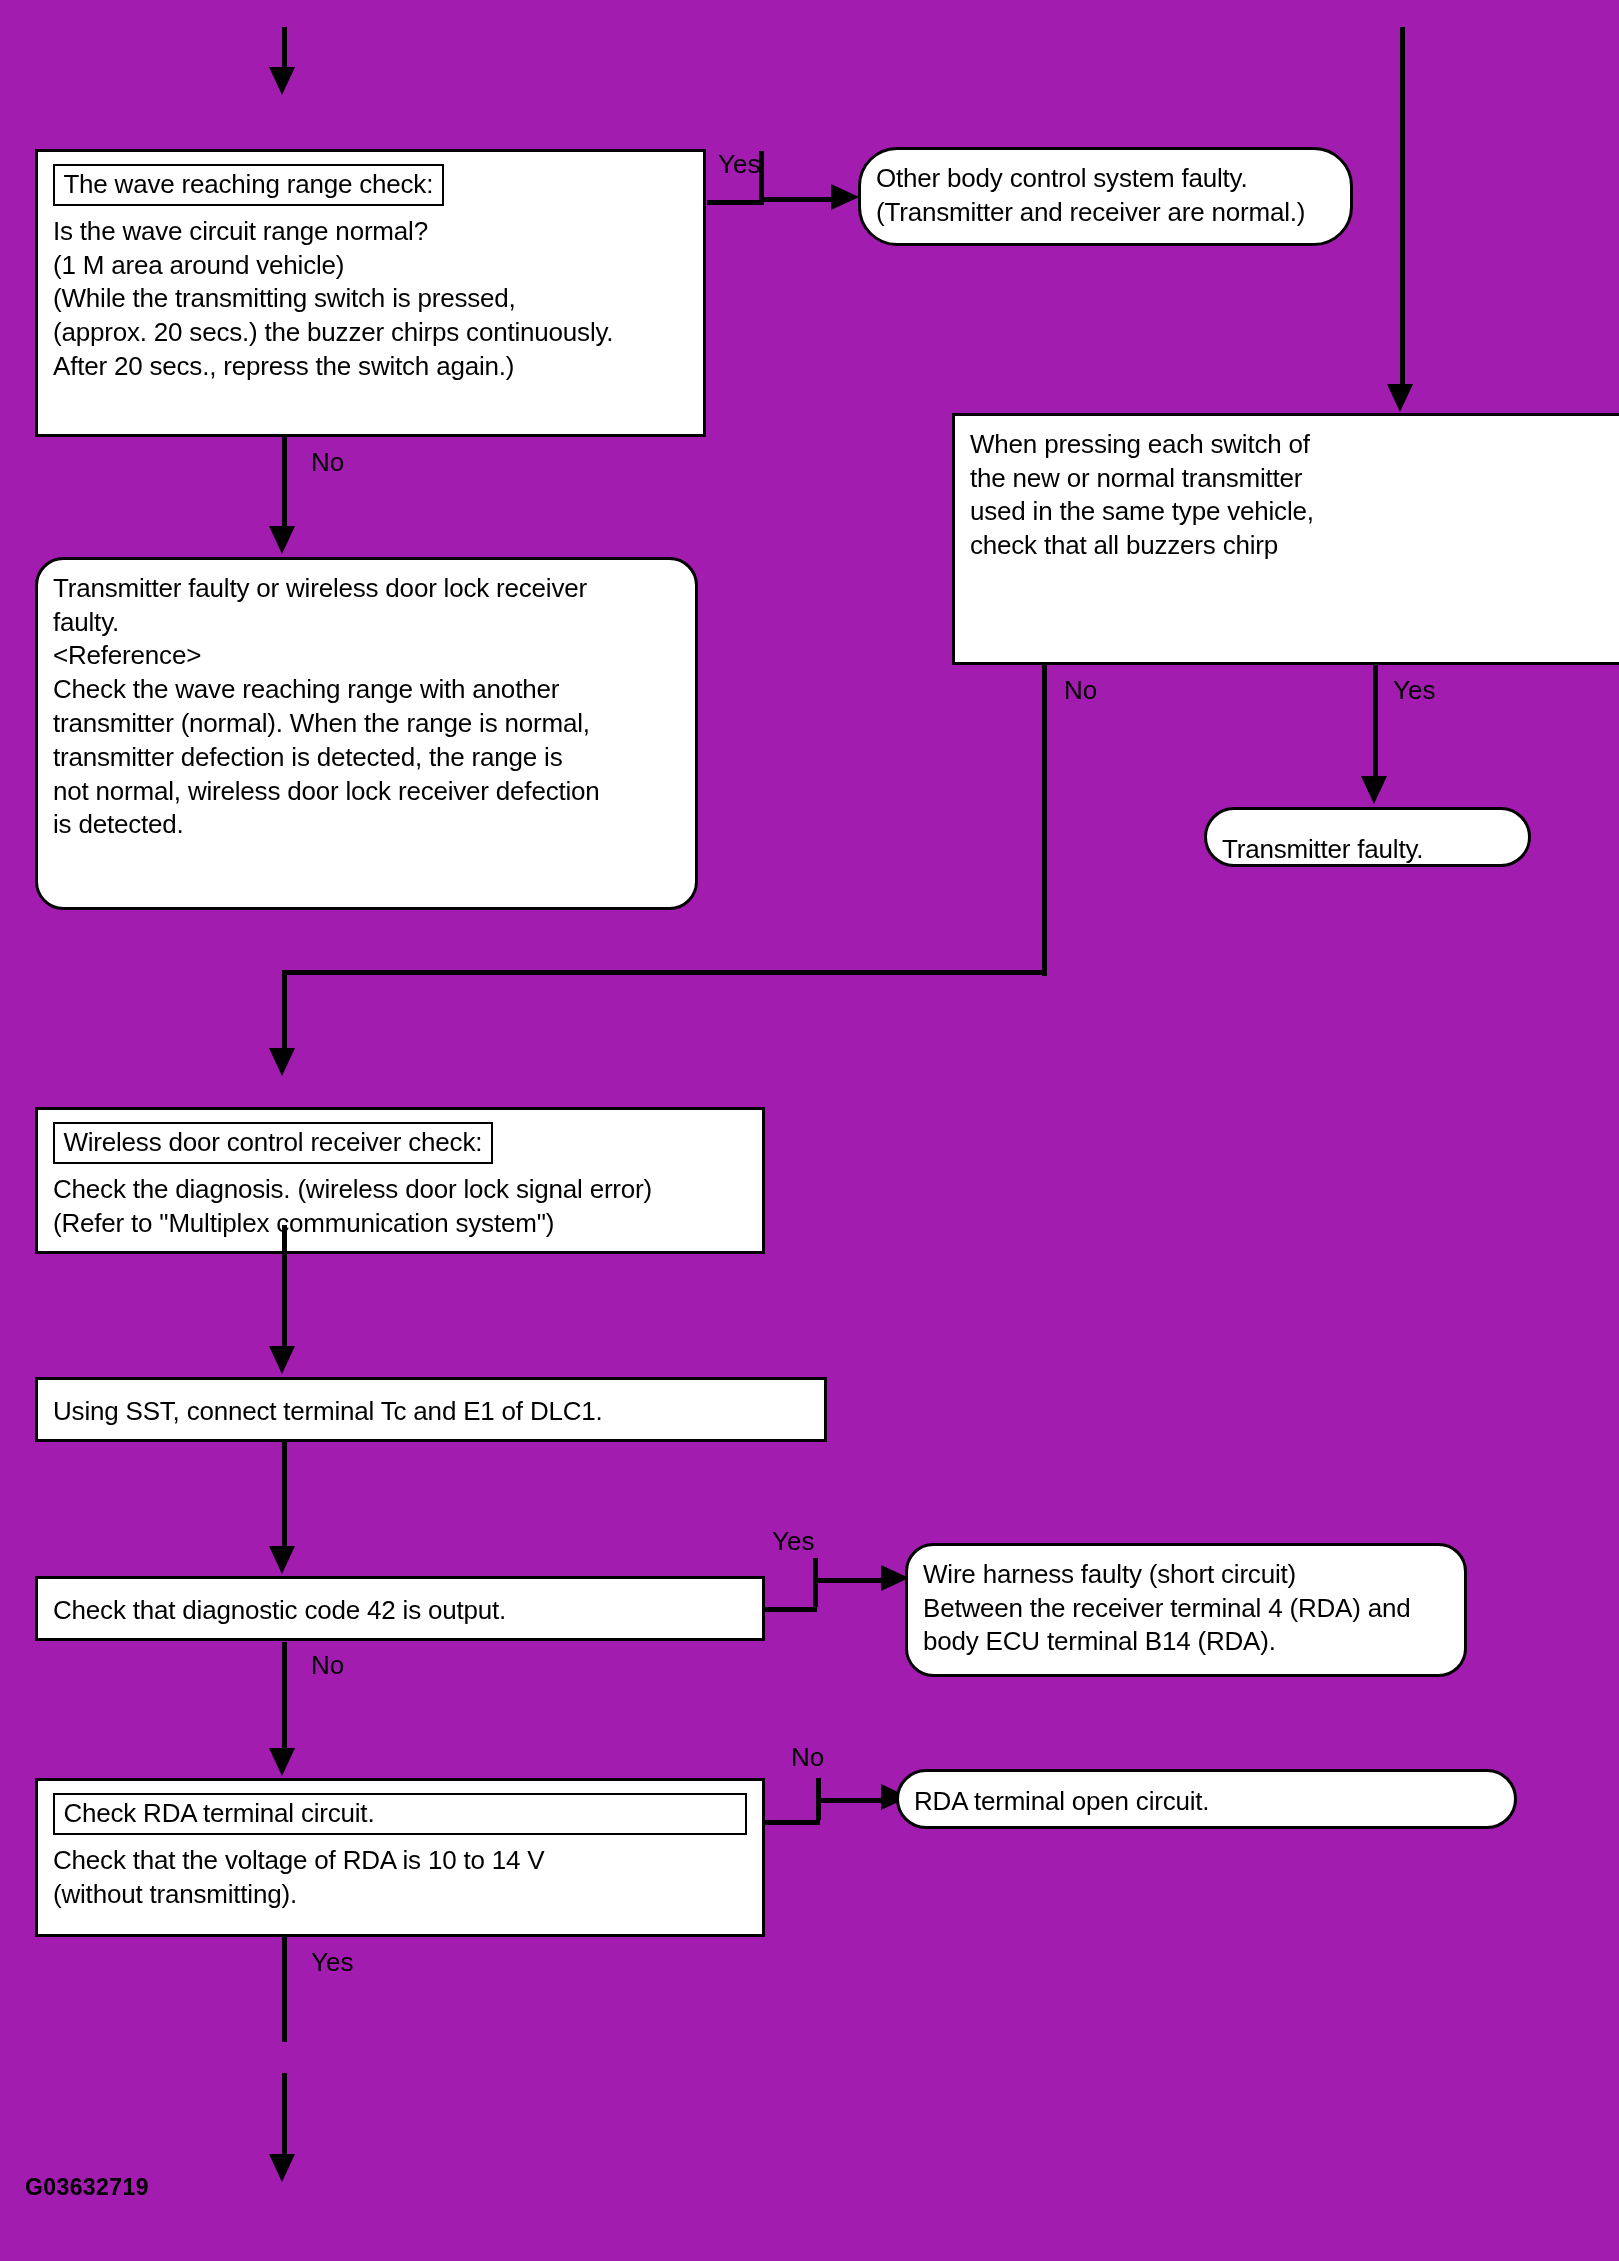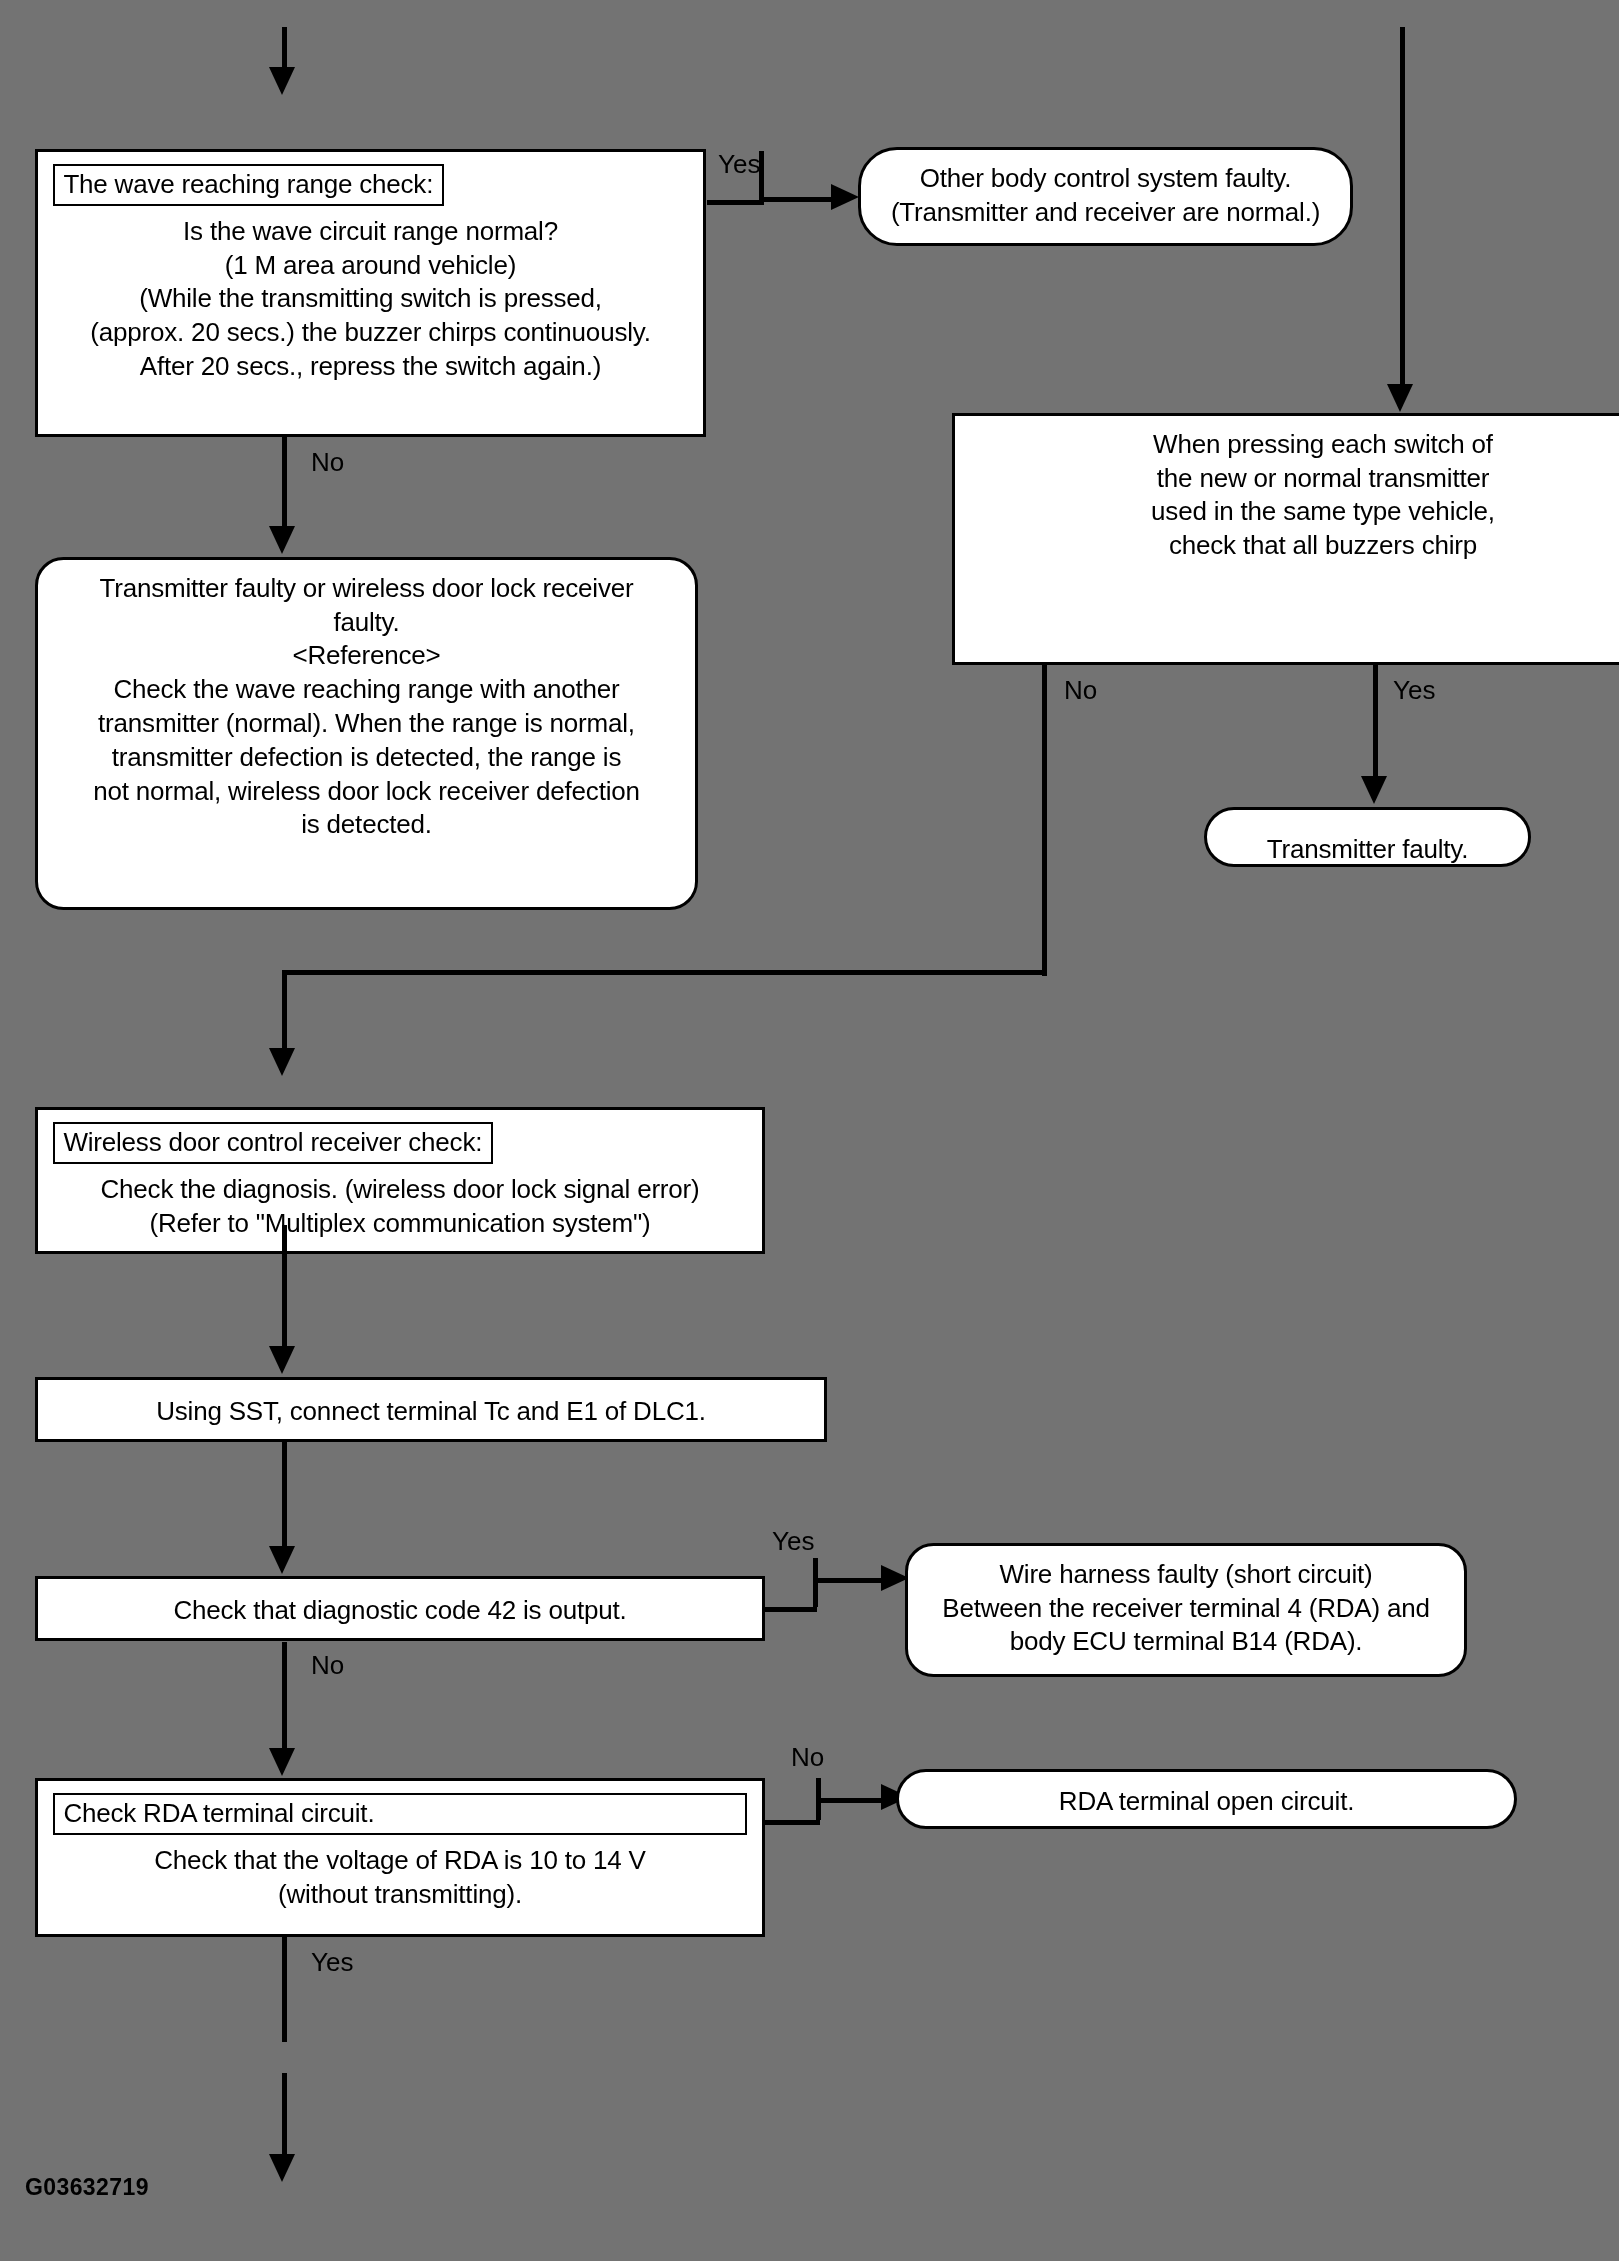--- a/index.html
+++ b/index.html
@@ -8,21 +8,21 @@
     background: #ffffff;
   }
   body {
     font-family: "Liberation Sans", "DejaVu Sans", sans-serif;
     color: #000000;
   }
   #page {
     position: relative;
     width: 1620px;
     height: 2261px;
-    background: #737373;
+    background: #a21caf;
     overflow: hidden;
   }
 
   
   .node {
     position: absolute;
     box-sizing: border-box;
     background: #ffffff;
     border: 3.4px solid #000000;
     padding: 11.8px 15px;
@@ -40,21 +40,20 @@
     margin-bottom: 8.4px;
     font-size: 26px;
     line-height: 1.1;
     white-space: nowrap;
   }
   .node .title-box.wide {
     display: block;
   }
   .node .line {
     white-space: nowrap;
-    text-align: center;
   }
 
   
   .vline {
     position: absolute;
     width: 5px;
     background: #000000;
   }
   .hline {
     position: absolute;

